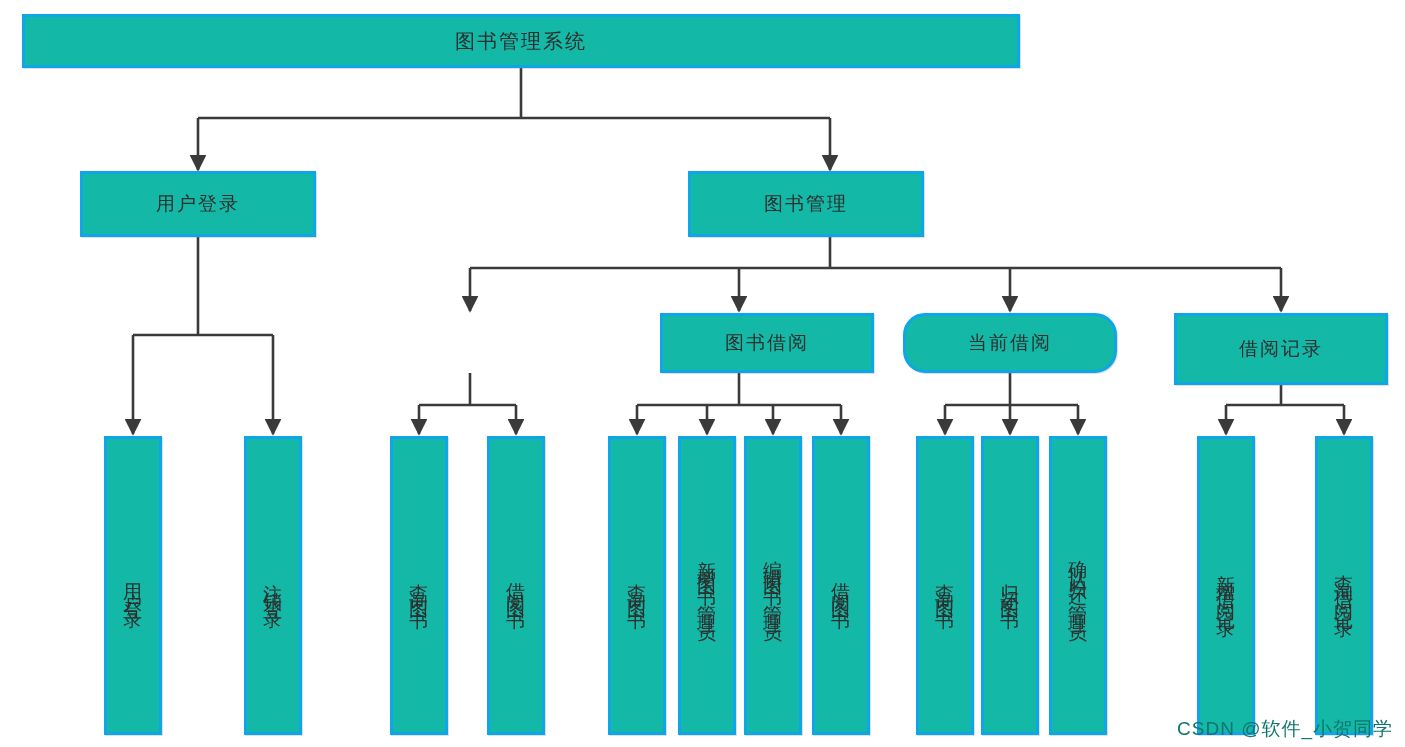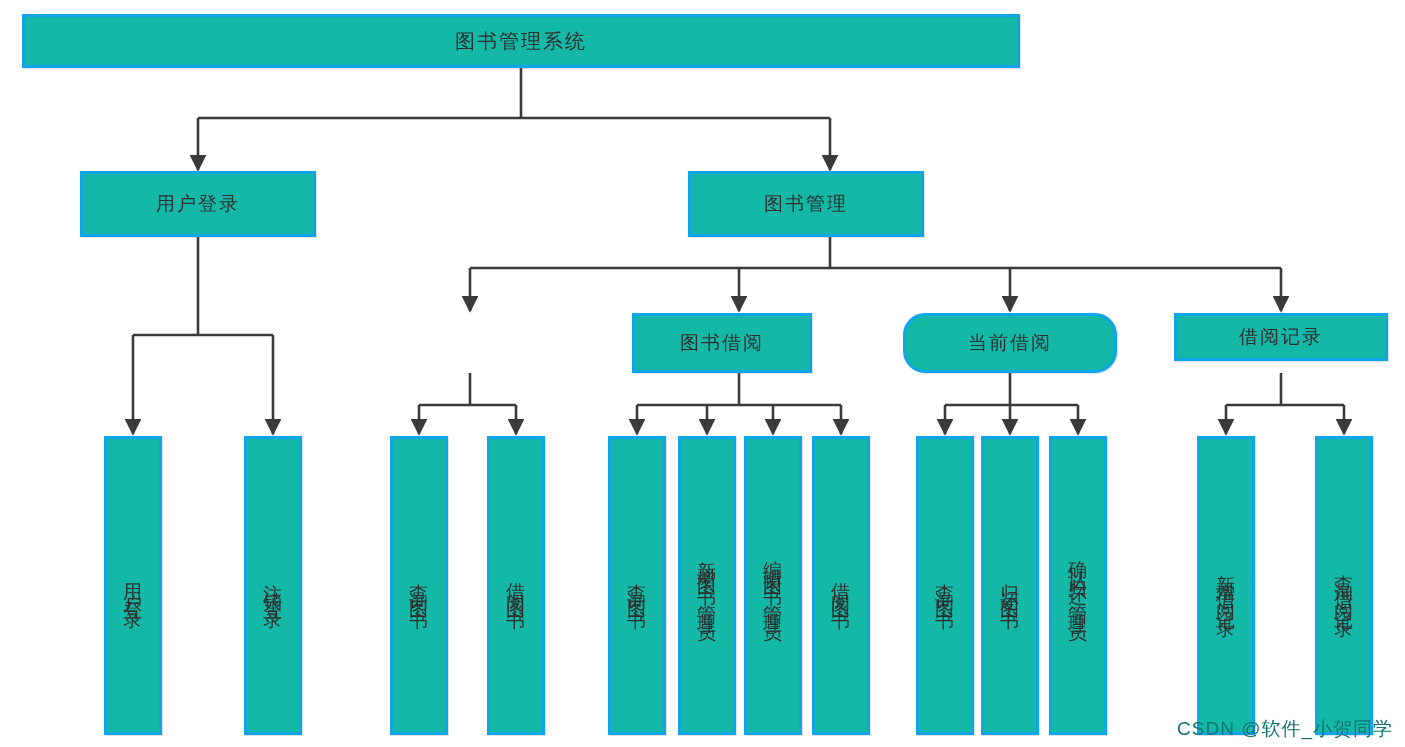--- a/index.html
+++ b/index.html
@@ -102,27 +102,27 @@
     <span>图书管理系统</span>
   </div>
 
   <div class="box" style="left:80px; top:171px; width:236px; height:66px;">
     <span>用户登录</span>
   </div>
   <div class="box" style="left:688px; top:171px; width:236px; height:66px;">
     <span>图书管理</span>
   </div>
 
-  <div class="box" style="left:632px; top:313px; width:180px; height:60px;text-align:center;">
+  <div class="box" style="left:660px; top:313px; width:214px; height:60px;text-align:center;">
     <span>图书借阅</span>
   </div>
   <div class="box" style="left:903px; top:313px; width:214px; height:60px;border-radius:22px;">
     <span>当前借阅</span>
   </div>
-  <div class="box" style="left:1174px; top:313px; width:214px; height:48px;">
+  <div class="box" style="left:1174px; top:313px; width:214px; height:72px;">
     <span>借阅记录</span>
   </div>
 
   <div class="box vbox" style="left:104px; top:436px; width:58px; height:299px;">
     <span>用户登录</span>
   </div>
   <div class="box vbox" style="left:244px; top:436px; width:58px; height:299px;">
     <span>注销登录</span>
   </div>
 

